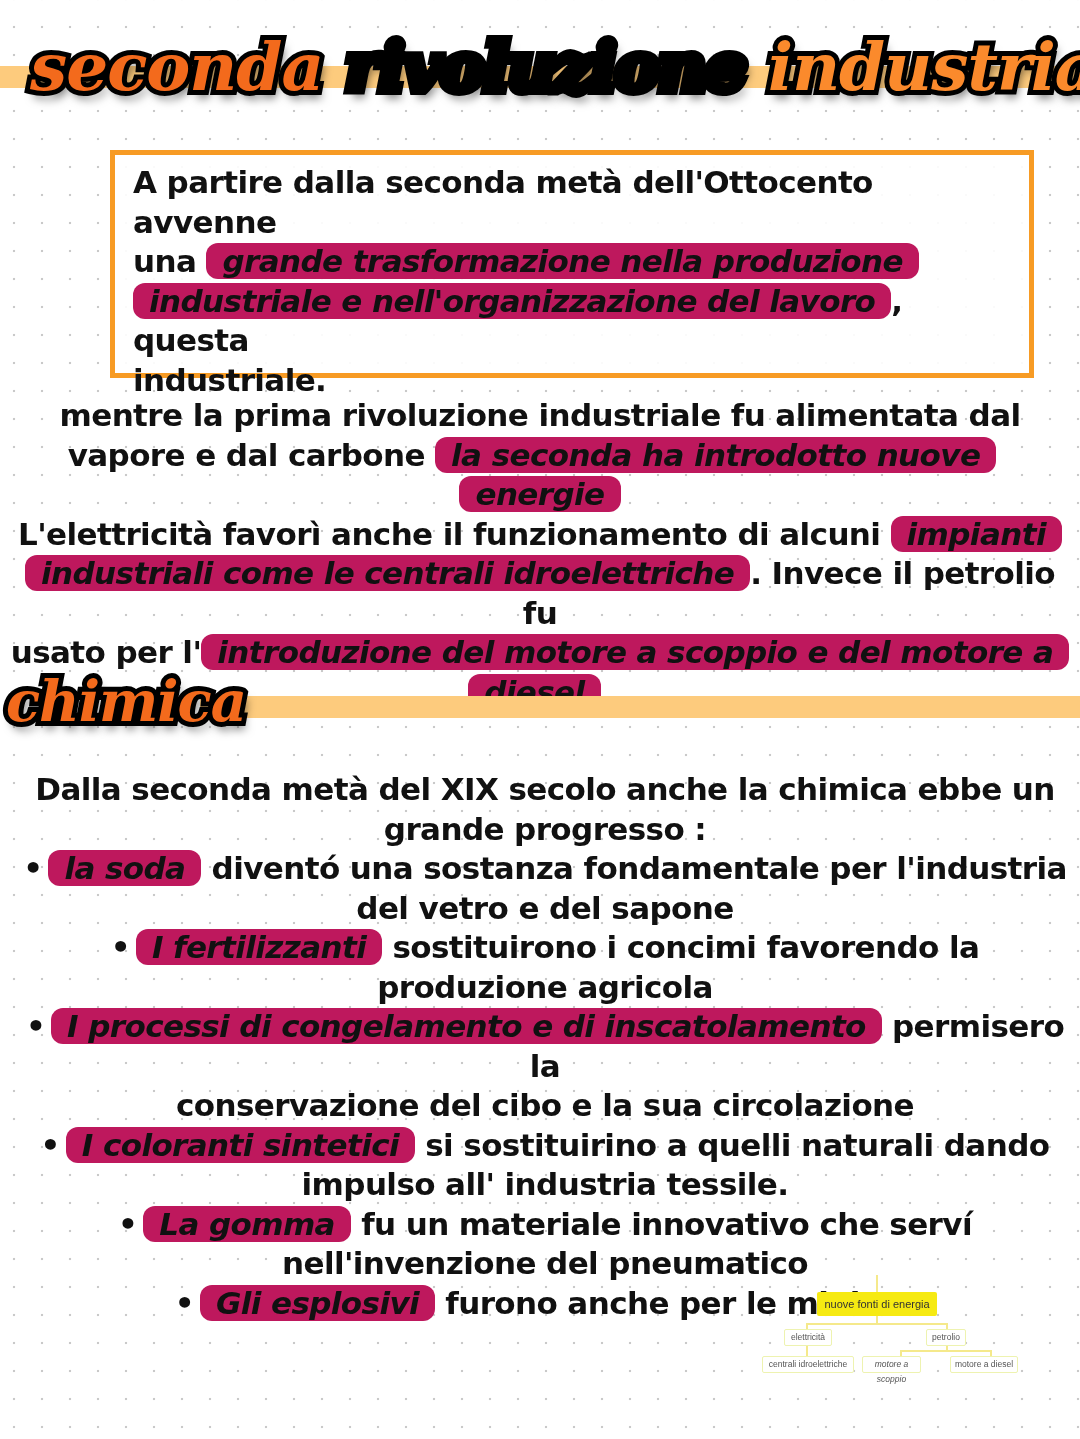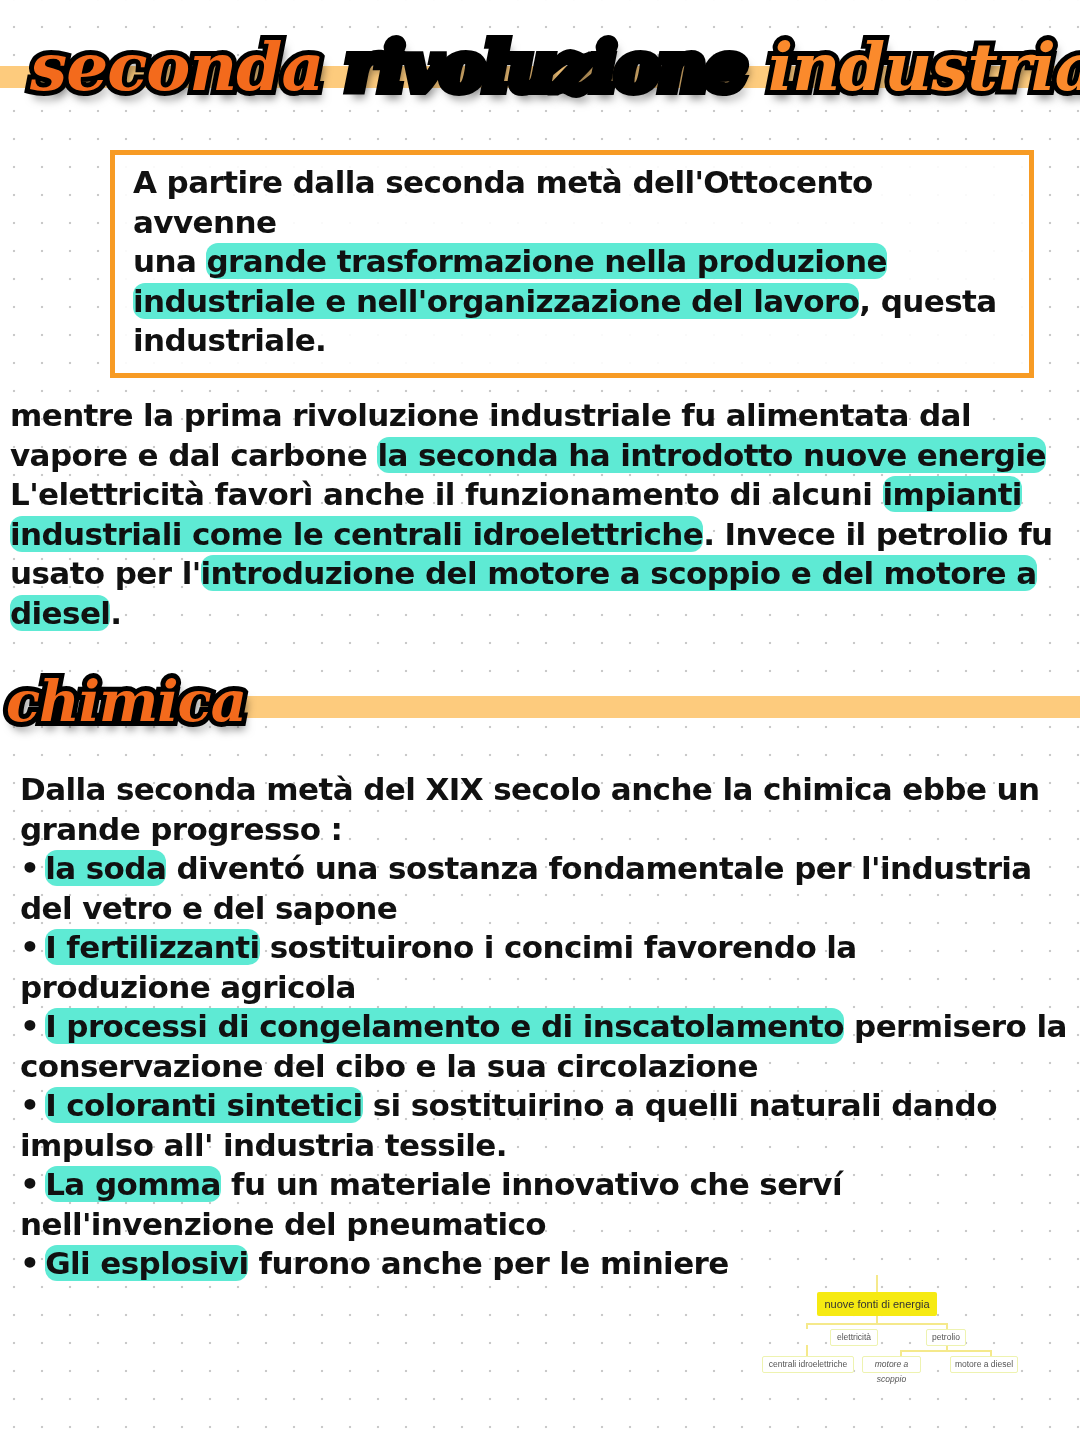--- a/index.html
+++ b/index.html
@@ -50,30 +50,32 @@
   }
   .txt {
     font-family: "DejaVu Sans", sans-serif;
     font-weight: bold;
     font-size: 31px;
     line-height: 39.5px;
     letter-spacing: -0.6px;
     color: #111;
   }
   .hl {
-    background: #5eead4;
+    background: #be185d;
     border-radius: 12px;
-    padding: 0 0;
+    padding: 0 16px;
     box-decoration-break: clone;
+    font-style: italic;
     -webkit-box-decoration-break: clone;
   }
   .para {
     position: absolute;
     left: 10px;
     width: 1060px;
+    text-align: center;
   }
   .list-line { display: block; }
   .bullet { margin-right: 6px; }
 
   
   .mindmap {
     position: absolute;
     left: 760px; top: 1212px;
     width: 270px; height: 170px;
     font-family: "Liberation Sans", sans-serif;
@@ -178,18 +180,18 @@
   <div class="mm-line" style="left:46px;top:111px;width:142px;height:2px;"></div>
   <div class="mm-line" style="left:46px;top:111px;width:2px;height:6px;"></div>
   <div class="mm-line" style="left:186px;top:111px;width:2px;height:6px;"></div>
   <div class="mm-line" style="left:46px;top:133px;width:2px;height:12px;"></div>
   <div class="mm-line" style="left:186px;top:133px;width:2px;height:6px;"></div>
   <div class="mm-line" style="left:140px;top:138px;width:92px;height:2px;"></div>
   <div class="mm-line" style="left:140px;top:138px;width:2px;height:6px;"></div>
   <div class="mm-line" style="left:230px;top:138px;width:2px;height:6px;"></div>
 
   <div class="mm-mid">nuove fonti di energia</div>
-  <div class="mm-leaf" style="left:24px;top:117px;width:48px;margin-left:46px;">elettricità</div>
+  <div class="mm-leaf" style="left:24px;top:117px;width:48px;">elettricità</div>
   <div class="mm-leaf" style="left:166px;top:117px;width:40px;">petrolio</div>
   <div class="mm-leaf" style="left:2px;top:144px;width:92px;">centrali idroelettriche</div>
   <div class="mm-leaf" style="left:102px;top:144px;width:59px;font-style:italic;">motore a scoppio</div>
   <div class="mm-leaf" style="left:190px;top:144px;width:68px;">motore a diesel</div>
 </div>
 
 </body></html>

